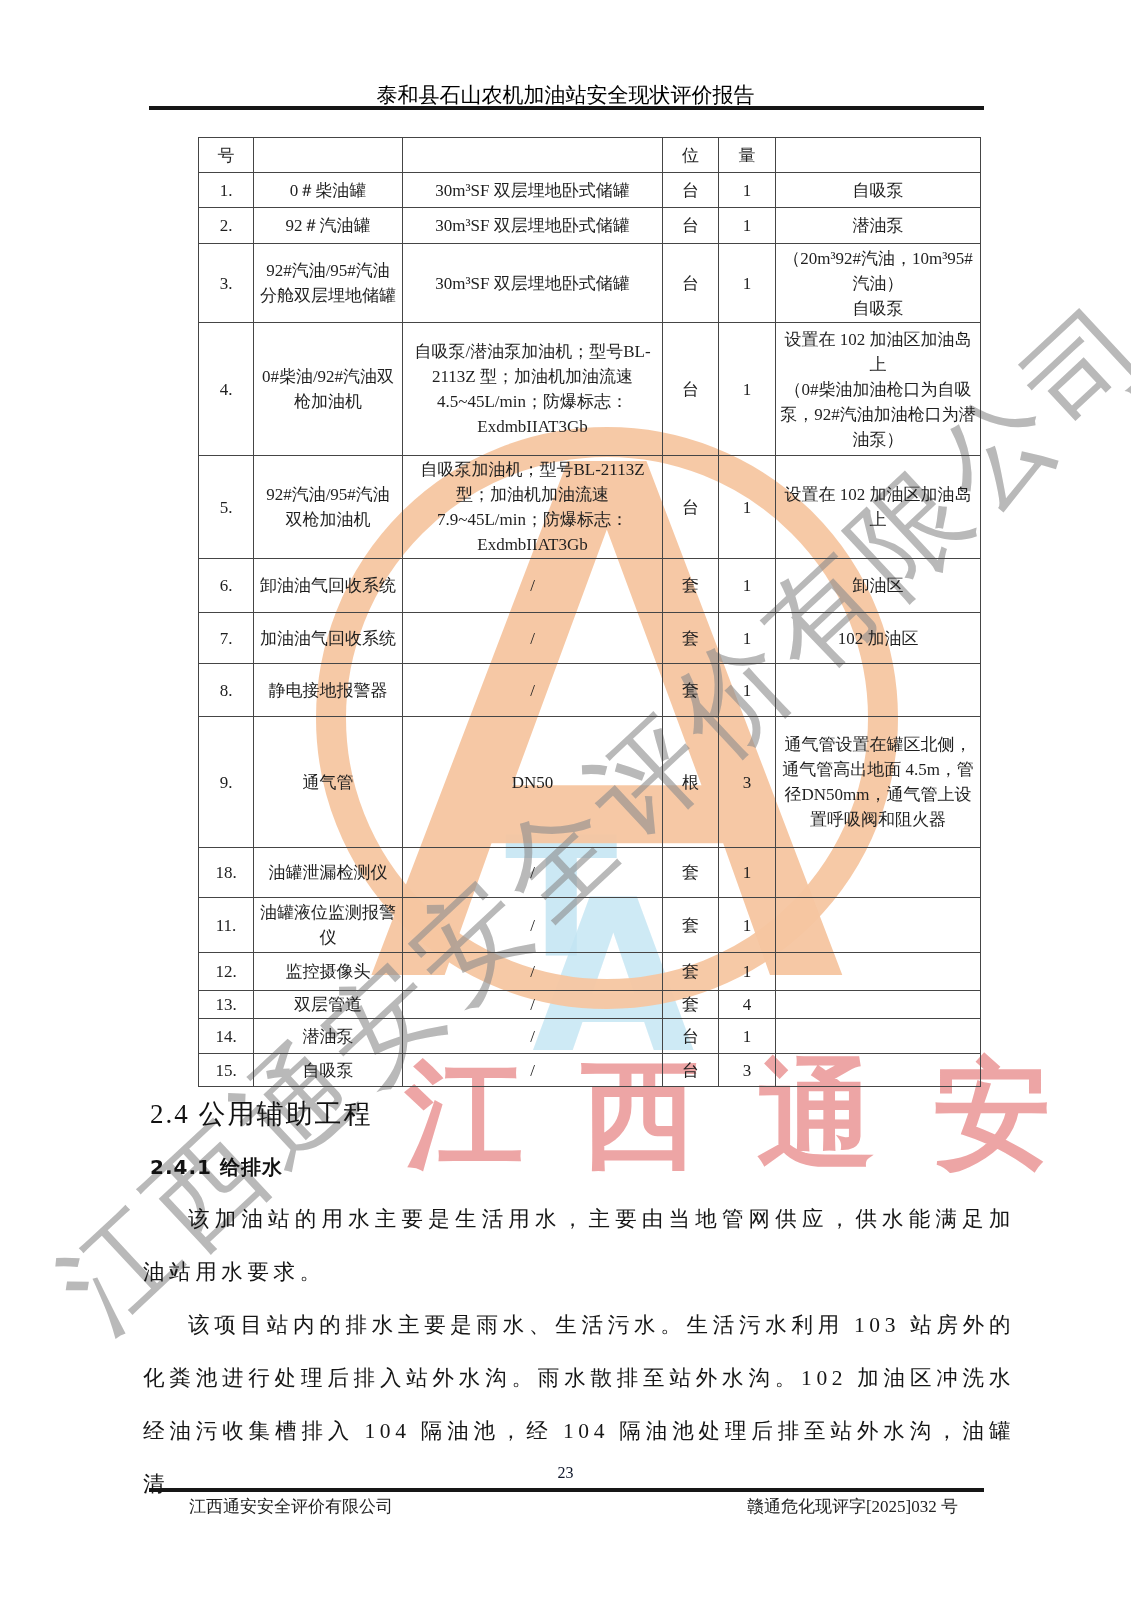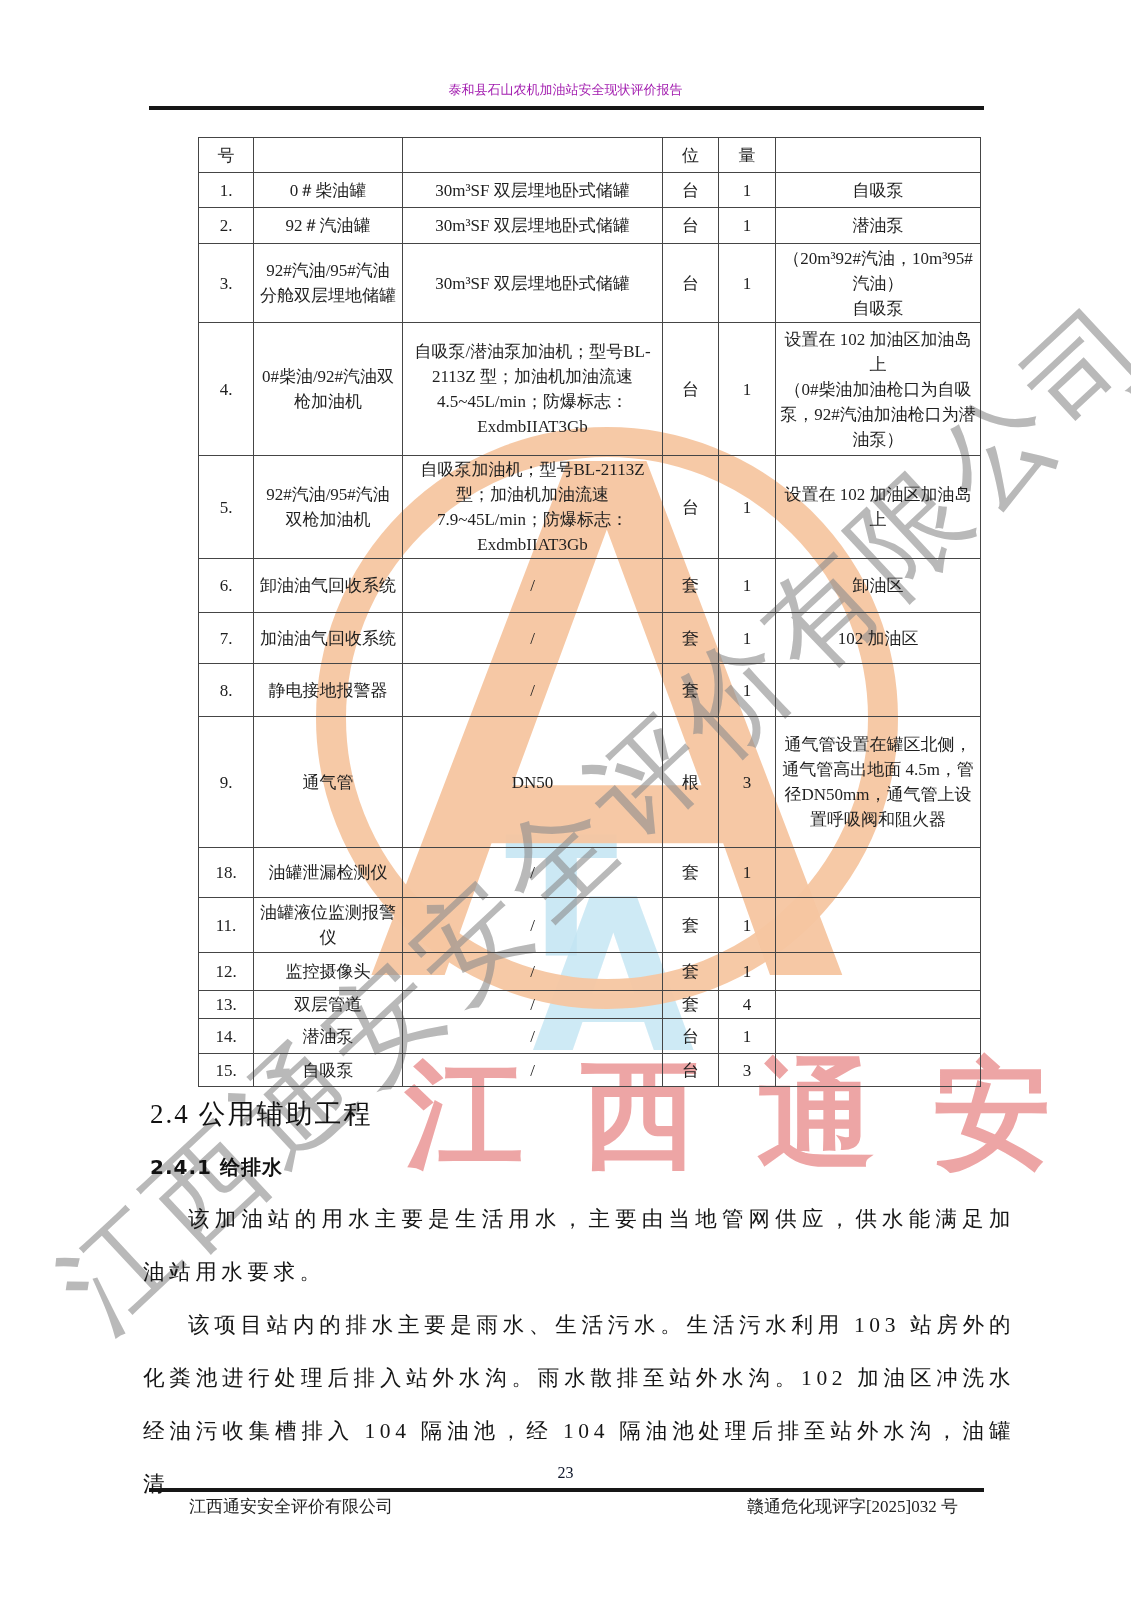--- a/index.html
+++ b/index.html
@@ -6,21 +6,21 @@
   .page {
     position:relative; width:1131px; height:1600px; margin:0 auto;
     background:#ffffff; overflow:hidden;
     font-family:"Liberation Serif","DejaVu Serif",serif;
     color:#1c1c1c;
   }
   .wm-layer { position:absolute; left:0; top:0; width:1131px; height:1600px; pointer-events:none; }
 
   .doc-title {
     position:absolute; top:81px; left:0; width:100%;
-    text-align:center; font-size:13px; color:#a21caf;
+    text-align:center; font-size:21px; color:#000000;
   }
   .header-rule { position:absolute; top:106px; left:149px; width:835px; height:4px; background:#161616; }
 
   table.equip {
     position:absolute; top:137px; left:198px; width:782px;
     border-collapse:collapse; table-layout:fixed;
     font-size:17px; line-height:25px; color:#1f1f1f;
   }
   table.equip th, table.equip td {
     border:1.6px solid #454545;

